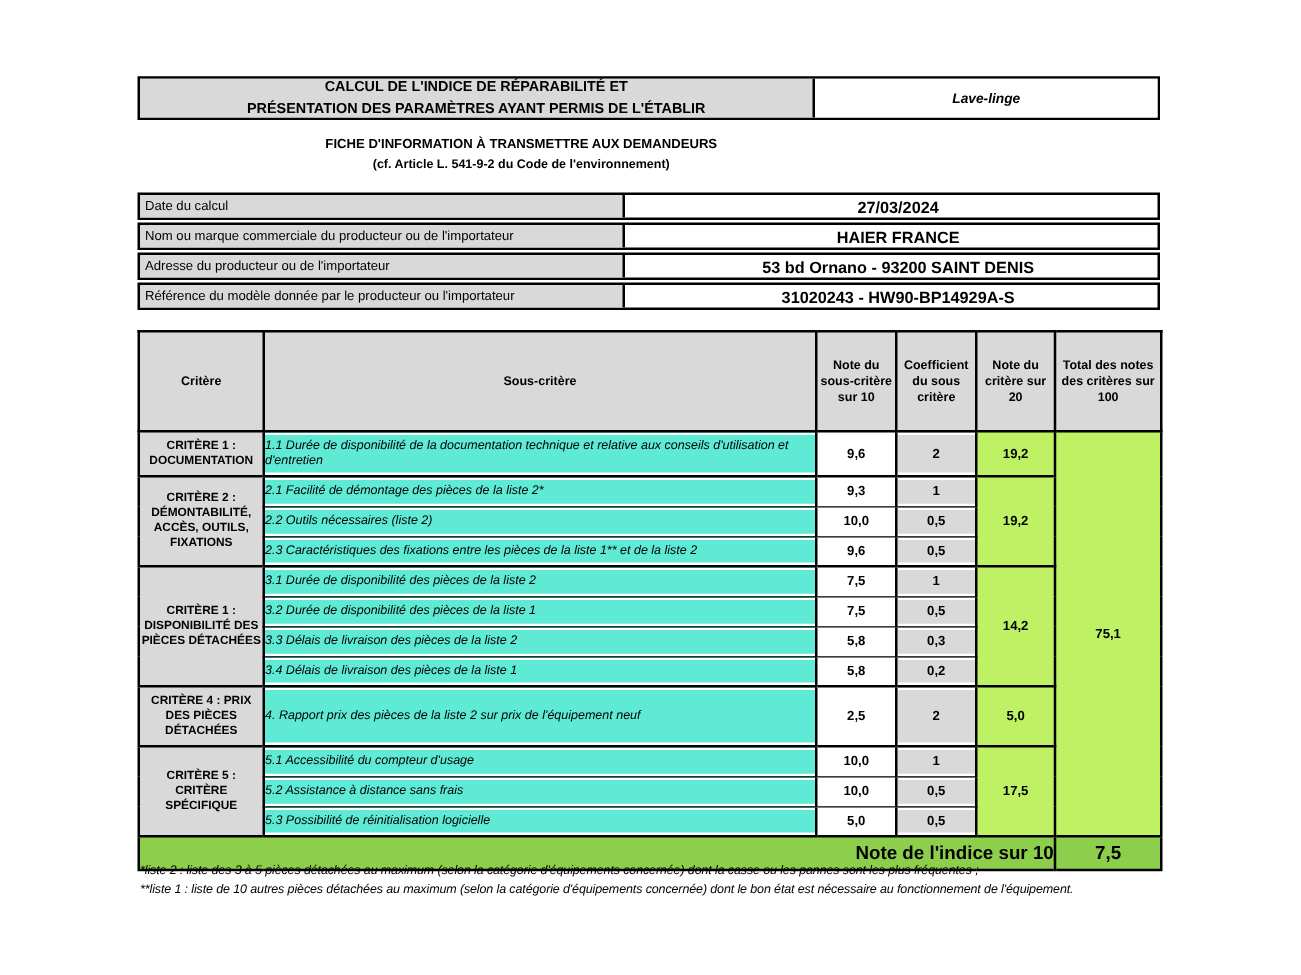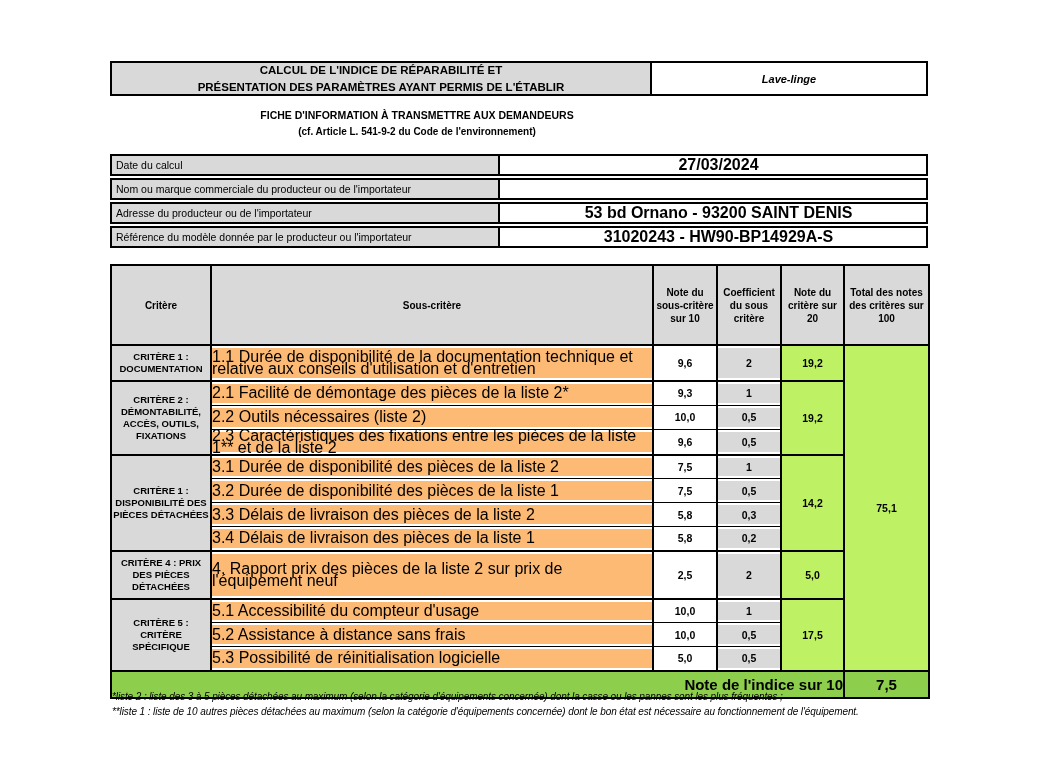--- a/index.html
+++ b/index.html
@@ -13,29 +13,29 @@
 
   
   .subtitle{position:absolute;left:110px;top:109px;width:614px;text-align:center;font-weight:bold;}
   .subtitle .l1{font-size:10.5px;display:block;}
   .subtitle .l2{font-size:10px;display:block;margin-top:5px;}
 
   
   .info-table{position:absolute;left:110px;top:154px;width:818px;display:flex;flex-direction:column;gap:2px;}
   .info-row{display:flex;height:22px;border:2px solid #000;box-sizing:border-box;background:#fff;}
   .info-label{width:388px;background:#d9d9d9;border-right:2px solid #000;display:flex;align-items:center;padding-left:4px;font-size:10.5px;box-sizing:border-box;}
-  .info-value{flex:1;display:flex;align-items:center;justify-content:center;font-weight:bold;font-size:16px;padding-left:11px;}
+  .info-value{flex:1;display:flex;align-items:center;justify-content:center;font-weight:bold;font-size:13px;padding-left:11px;}
 
   
   table.main{position:absolute;left:110px;top:264px;width:818px;border-collapse:collapse;table-layout:fixed;border:2px solid #000;}
   table.main th,table.main td{border:1px solid #000;border-left-width:2px;border-right-width:2px;box-sizing:border-box;padding:0;}
   table.main th{height:80px;background:#d9d9d9;font-weight:bold;font-size:10px;text-align:center;vertical-align:middle;padding:0 2px;line-height:13px;border-top-width:2px;border-bottom-width:2px;}
   tr.bt2>td{border-top-width:2px;}
   td.crit{background:#d9d9d9;font-weight:bold;font-size:9.5px;line-height:12px;text-align:center;vertical-align:middle;padding:2px 3px;}
-  td.sub{background:#fdba74;font-size:16px;line-height:12px;text-align:left;vertical-align:middle;padding:2px 4px;box-shadow:inset 0 2px 0 #fff,inset 0 -2px 0 #fff;}
+  td.sub{background:#5eead4;font-size:10px;line-height:12px;text-align:left;vertical-align:middle;padding:2px 4px;box-shadow:inset 0 2px 0 #fff,inset 0 -2px 0 #fff;font-style:italic;}
   td.note{background:#fff;font-weight:bold;font-size:10.5px;text-align:center;vertical-align:middle;}
   td.coef{background:#d9d9d9;font-weight:bold;font-size:10.5px;text-align:center;vertical-align:middle;box-shadow:inset 0 2px 0 #fff,inset 0 -2px 0 #fff;}
   td.n20,td.tot{background:#bef264;font-weight:bold;font-size:10.5px;text-align:center;vertical-align:middle;}
   tr.h36>td{height:36px;} tr.h24>td{height:24px;} tr.h39>td{height:48px;}
   tr.footer>td{height:27px;border-top-width:2px;background:#8dce4c;font-weight:bold;font-size:15px;vertical-align:middle;margin-left:20px;}
   td.final-label{text-align:right;padding-right:16px;}
   td.final-value{text-align:center;}
 
   
   .footnotes{position:absolute;left:112px;top:690px;width:830px;font-style:italic;font-size:10px;line-height:14.5px;letter-spacing:-0.1px;}
@@ -58,20 +58,21 @@
     <span class="l2">(cf. Article L. 541-9-2 du Code de l'environnement)</span>
   </div>
 
   <div class="info-table">
     <div class="info-row">
       <div class="info-label">Date du calcul</div>
       <div class="info-value">27/03/2024</div>
     </div>
     <div class="info-row">
       <div class="info-label">Nom ou marque commerciale du producteur ou de l'importateur</div>
+      <div class="info-value">HAIER FRANCE</div>
     </div>
     <div class="info-row">
       <div class="info-label">Adresse du producteur ou de l'importateur</div>
       <div class="info-value">53 bd Ornano - 93200 SAINT DENIS</div>
     </div>
     <div class="info-row">
       <div class="info-label">Référence du modèle donnée par le producteur ou l'importateur</div>
       <div class="info-value">31020243 - HW90-BP14929A-S</div>
     </div>
   </div>

